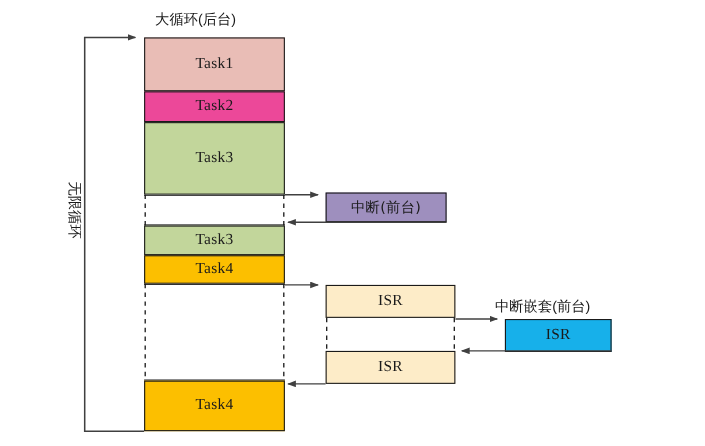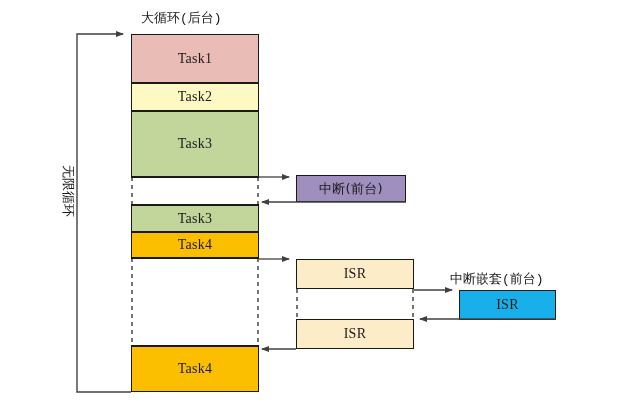--- a/index.html
+++ b/index.html
@@ -26,21 +26,21 @@
     color: #1a1a1a;
     letter-spacing: 0.3px;
   }
   .cn {
     font-family: "DejaVu Sans", "Liberation Sans", sans-serif;
     font-size: 13px;
     text-align: center;
   }
   .label {
     position: absolute;
-    font-family: Liberation Mono, monospace;
+    font-family: Liberation Sans, sans-serif;
     font-size: 13px;
     color: #1a1a1a;
     white-space: nowrap;
   }
   .vlabel {
     position: absolute;
     font-family: "DejaVu Sans", "Liberation Sans", sans-serif;
     font-size: 13px;
     color: #1a1a1a;
     white-space: nowrap;
@@ -64,21 +64,21 @@
   <div class="label" id="title-top" style="left:141px; top:9px;">大循环(后台)</div>
 
   <div class="vlabel" id="label-loop" style="left:77px; top:165px;">无限循环</div>
 
   <div class="label" id="label-nested" style="left:450px; top:270px;text-align:right;">中断嵌套(前台)</div>
 
   <div id="main-column">
       <div class="block" style="left: 131px; top: 34px; width: 128px; height: 49px; background: rgb(233, 189, 182);">
         <span>Task1</span>
       </div>
-      <div class="block" style="left: 131px; top: 83px; width: 128px; height: 28px; background: #fef9c3;">
+      <div class="block" style="left: 131px; top: 83px; width: 128px; height: 28px; background: #ec4899;">
         <span>Task2</span>
       </div>
       <div class="block" style="left: 131px; top: 111px; width: 128px; height: 66px; background: rgb(194, 214, 155);">
         <span>Task3</span>
       </div>
       <div class="block" style="left: 131px; top: 177px; width: 128px; height: 28px; background: rgb(255, 255, 255); border-top: 1px solid rgb(26, 26, 26); border-right: none; border-bottom: 1px solid rgb(26, 26, 26); border-left: none; border-image: initial;"></div>
       <div class="block" style="left: 131px; top: 205px; width: 128px; height: 27px; background: rgb(194, 214, 155);">
         <span>Task3</span>
       </div>
       <div class="block" style="left: 131px; top: 232px; width: 128px; height: 26px; background: rgb(252, 191, 0);">

